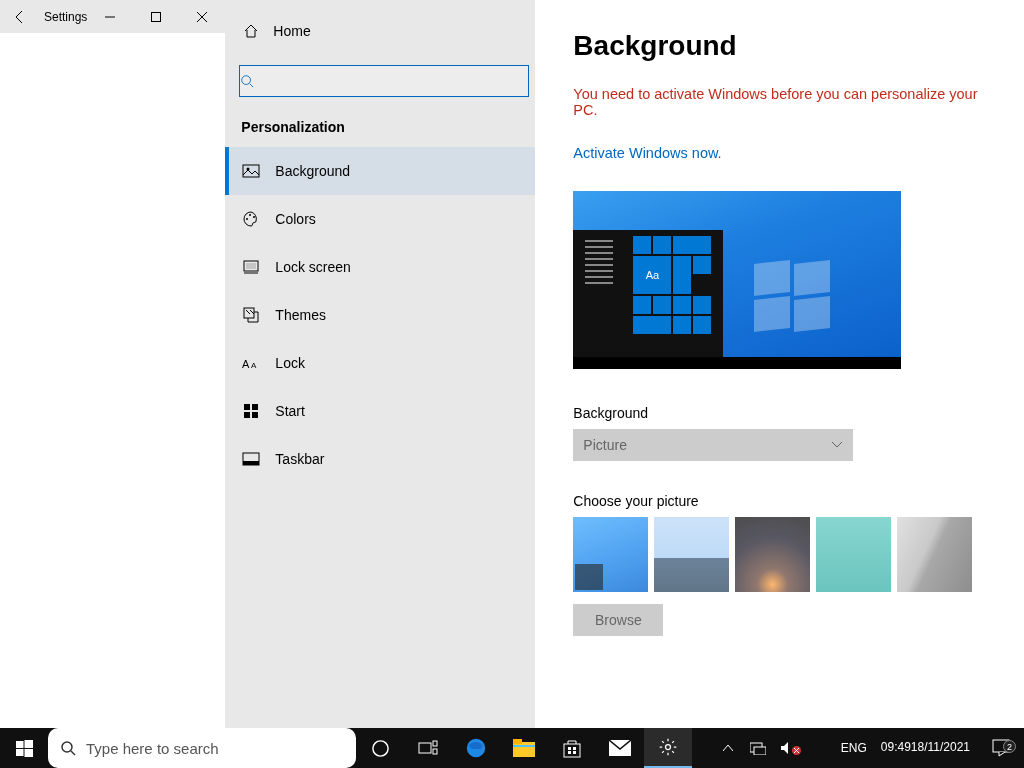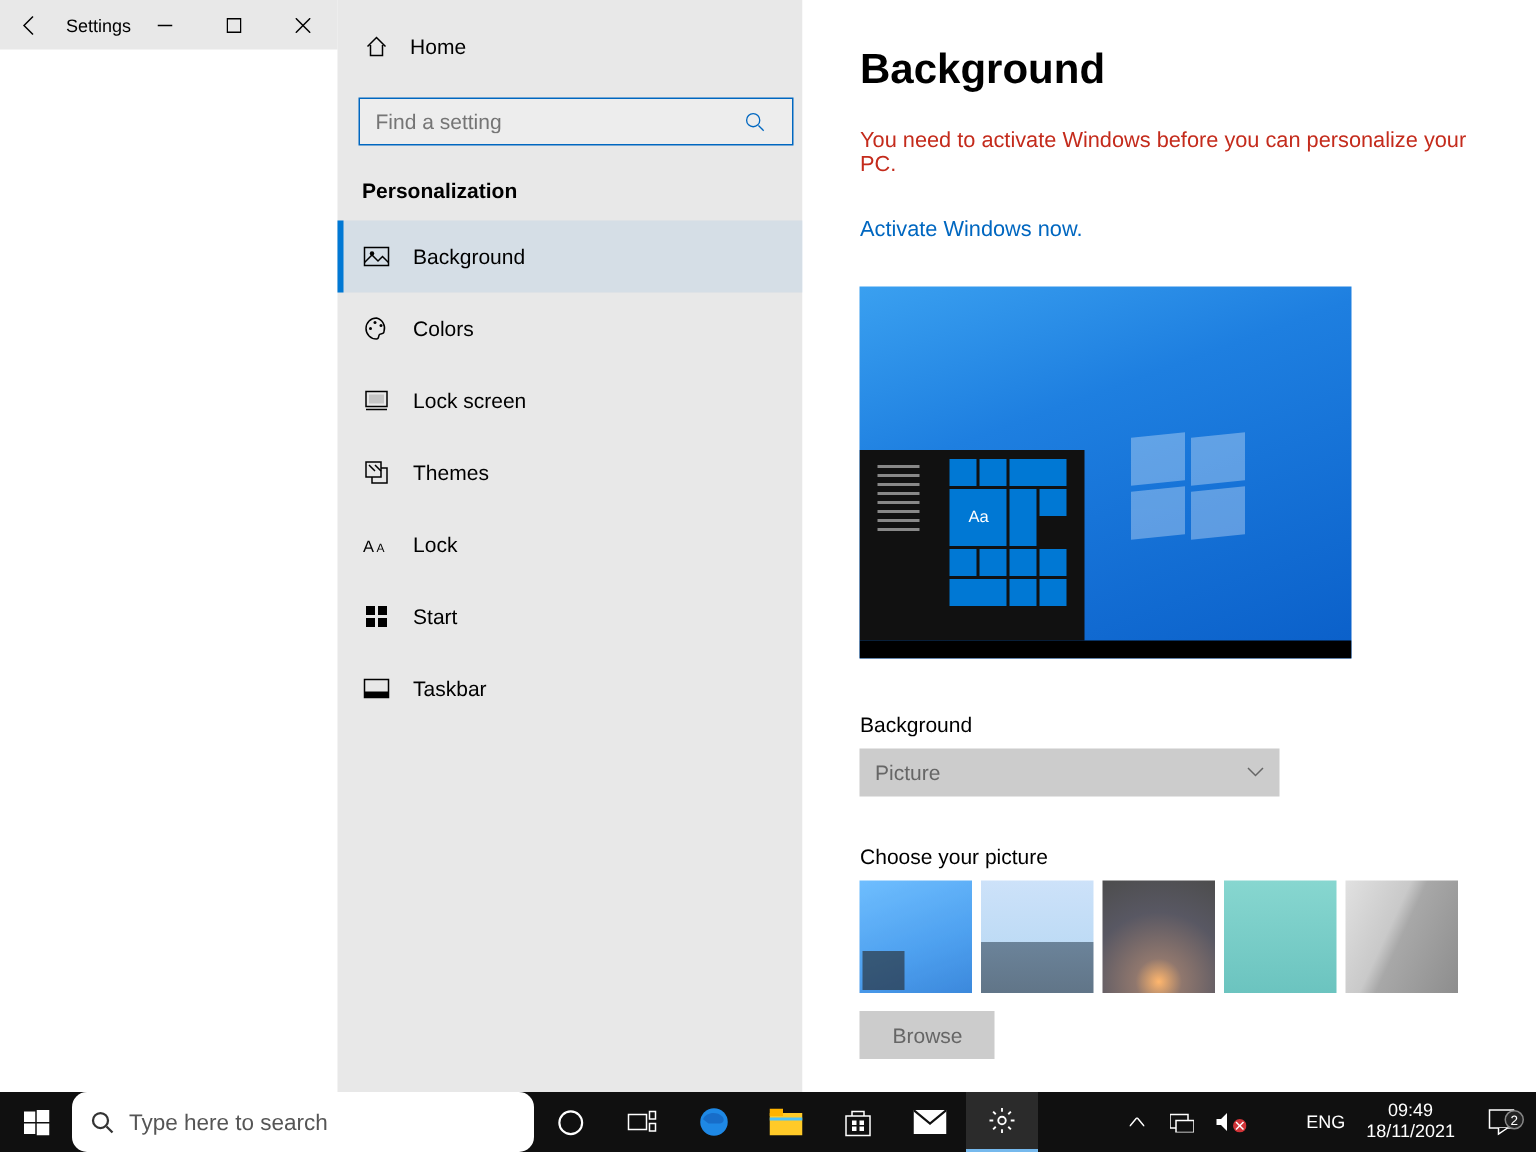--- a/index.html
+++ b/index.html
@@ -26,21 +26,21 @@
   .navitem { display:flex; align-items:center; height:48px; padding-left:16px; cursor:pointer; position:relative; }
   .navitem .icon { width:20px; display:flex; justify-content:center; color:#000; }
   .navitem .label { font-size:14px; margin-left:14px; }
   .navitem.active::before { content:""; position:absolute; left:0; top:0; bottom:0; width:4px; background:#0078d4; }
   .navitem.active { background: rgba(0,120,212,0.08); }
   
   .main { flex:1; background:#fff; padding: 30px 38px 0 38px; overflow:auto; }
   .page-title { font-size: 28px; font-weight: 600; margin-bottom: 24px; }
   .warn { color:#c42b1c; font-size:14.5px; margin-bottom: 26px; }
   .activate-link { color:#0067c0; font-size:14.5px; cursor:pointer; display:inline-block; margin-bottom: 30px; }
-  .preview { width: 328px; height: 248px; background: linear-gradient(160deg,#3aa0f0 0%, #1e7fe0 35%, #0a5fc9 100%); position:relative; overflow:hidden; margin-bottom: 36px; }
+  .preview { width: 328px; height: 178px; background: linear-gradient(160deg,#3aa0f0 0%, #1e7fe0 35%, #0a5fc9 100%); position:relative; overflow:hidden; margin-bottom: 36px; }
   .preview .tb { position:absolute; left:0; right:0; bottom:0; height:12px; background:#000; }
   .preview .startmenu { position:absolute; left:0; bottom:12px; width:150px; height:127px; background:#111; display:flex; }
   .startmenu .col1 { width:8px; }
   .startmenu .col2 { width:48px; padding:6px 0 0 4px; }
   .startmenu .col2 .line { height:2px; background:#888; margin:4px 0; width:28px; }
   .startmenu .col3 { flex:1; display:flex; flex-wrap:wrap; align-content:flex-start; gap:2px; padding:6px 4px; }
   .tile { background:#0078d4; }
   .tile.s { width:18px; height:18px; }
   .tile.m { width:38px; height:38px; display:flex; align-items:center; justify-content:center; color:#fff; font-size:11px; }
   .tile.w { width:38px; height:18px; }
@@ -63,21 +63,21 @@
   .taskbar { height:40px; width:1024px; background:#101010; display:flex; align-items:stretch; color:#fff; }
   .tb-start { width:48px; display:flex; align-items:center; justify-content:center; cursor:pointer; }
   .tb-search { width:308px; background:#fff; color:#555; display:flex; align-items:center; padding-left:12px; gap:10px; cursor:text;border-radius:10px; }
   .tb-search .sicon { color:#333; }
   .tb-search span { font-size:15px; }
   .tb-icon { width:48px; display:flex; align-items:center; justify-content:center; cursor:pointer; }
   .tb-icon.active { background:#2b2b2b; border-bottom:2px solid #76b9ed; }
   .tb-spacer { flex:1; }
   .tray { display:flex; align-items:center; gap:8px; padding:0 6px; font-size:12px; }
   .tray .lang { font-size:12px; }
-  .tray .clock { display:flex; flex-direction:column; align-items:center; line-height:1.15; font-size:12px; padding:0 6px; cursor:pointer;}
+  .tray .clock { display:flex; flex-direction:row; align-items:center; line-height:1.15; font-size:12px; padding:0 6px; cursor:pointer;}
   .tray .item { cursor:pointer; display:flex; align-items:center; justify-content:center; width:22px; }
   .tray .action { width:34px; display:flex; align-items:center; justify-content:center; position:relative; cursor:pointer; }
   .tray .action .badge { position:absolute; right:2px; bottom:4px; width:13px; height:13px; border-radius:50%; background:#222; border:1px solid #888; font-size:9px; display:flex; align-items:center; justify-content:center; }
   svg { display:block; }
 </style>
 </head>
 <body>
 
 <div class="window">
 
@@ -113,21 +113,20 @@
       <div class="home">
         <span class="icon">
           <svg width="16" height="16" viewBox="0 0 16 16">
               <path d="M2 8 L8 2 L14 8 M4 7 V14 H12 V7" stroke="#000" stroke-width="1" fill="none"></path>
             </svg>
         </span>
         <span class="label">Home</span>
       </div>
       <div class="searchwrap">
         <div class="search">
-          <input type="text" placeholder="Find a setting" style="">
           <span class="sicon">
             <svg width="14" height="14" viewBox="0 0 16 16">
                 <circle cx="7" cy="7" r="5" stroke="#0067c0" stroke-width="1" fill="none"></circle>
                 <line x1="11" y1="11" x2="15" y2="15" stroke="#0067c0" stroke-width="1"></line>
               </svg>
           </span>
         </div>
       </div>
       <div class="section-title">Personalization</div>
 

